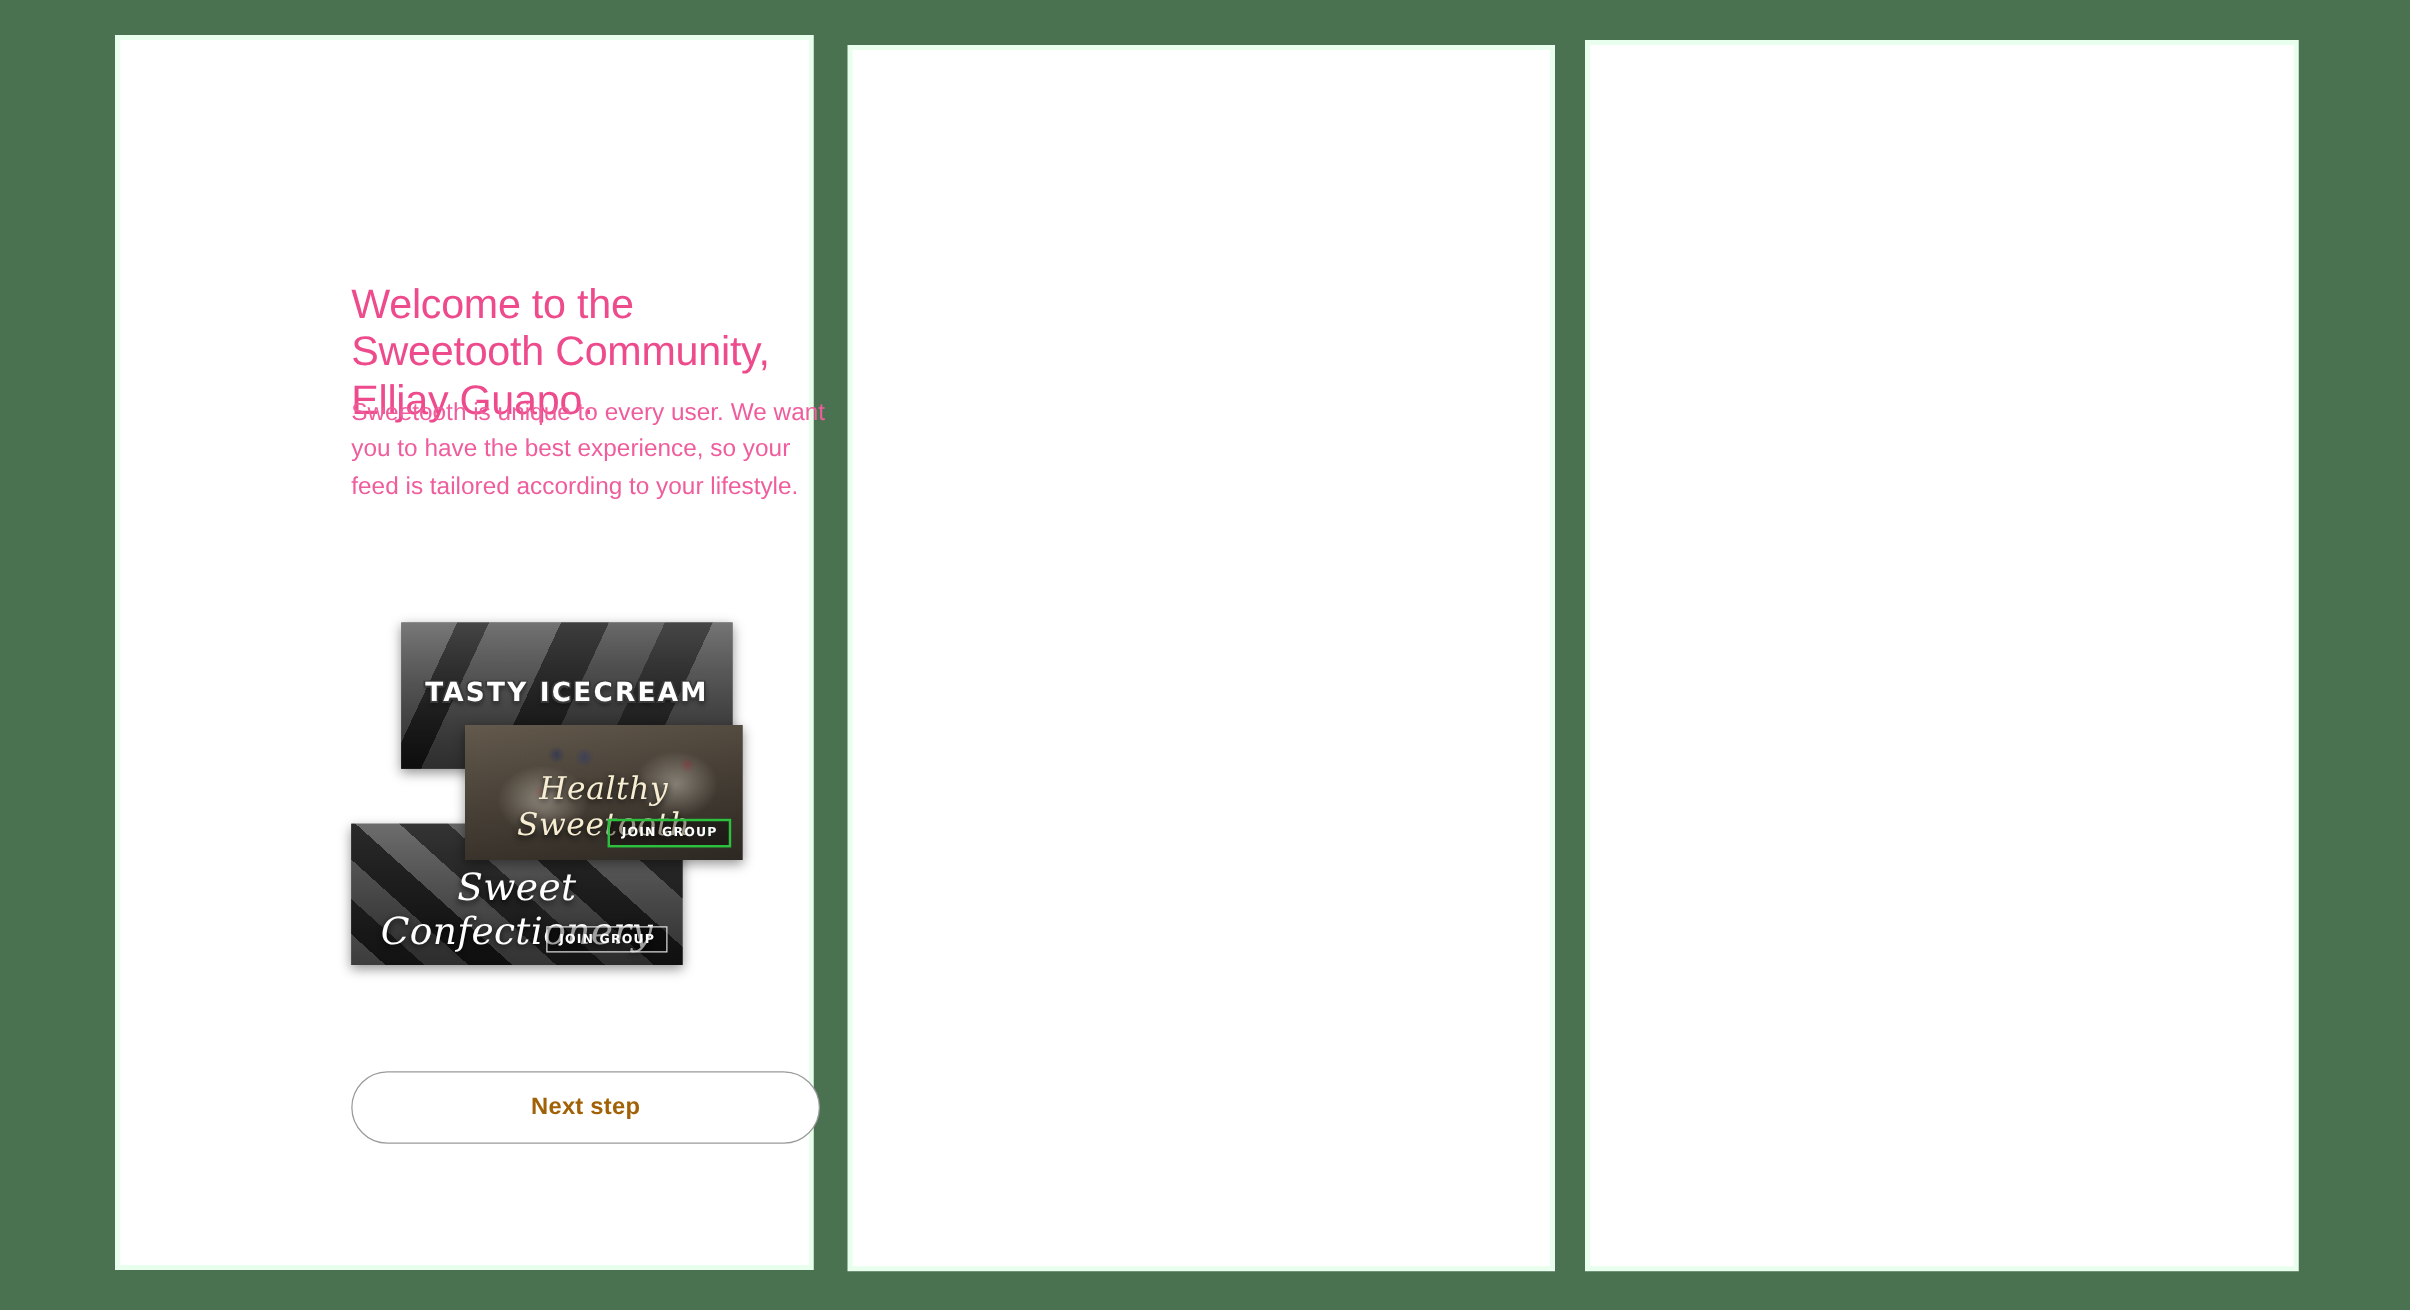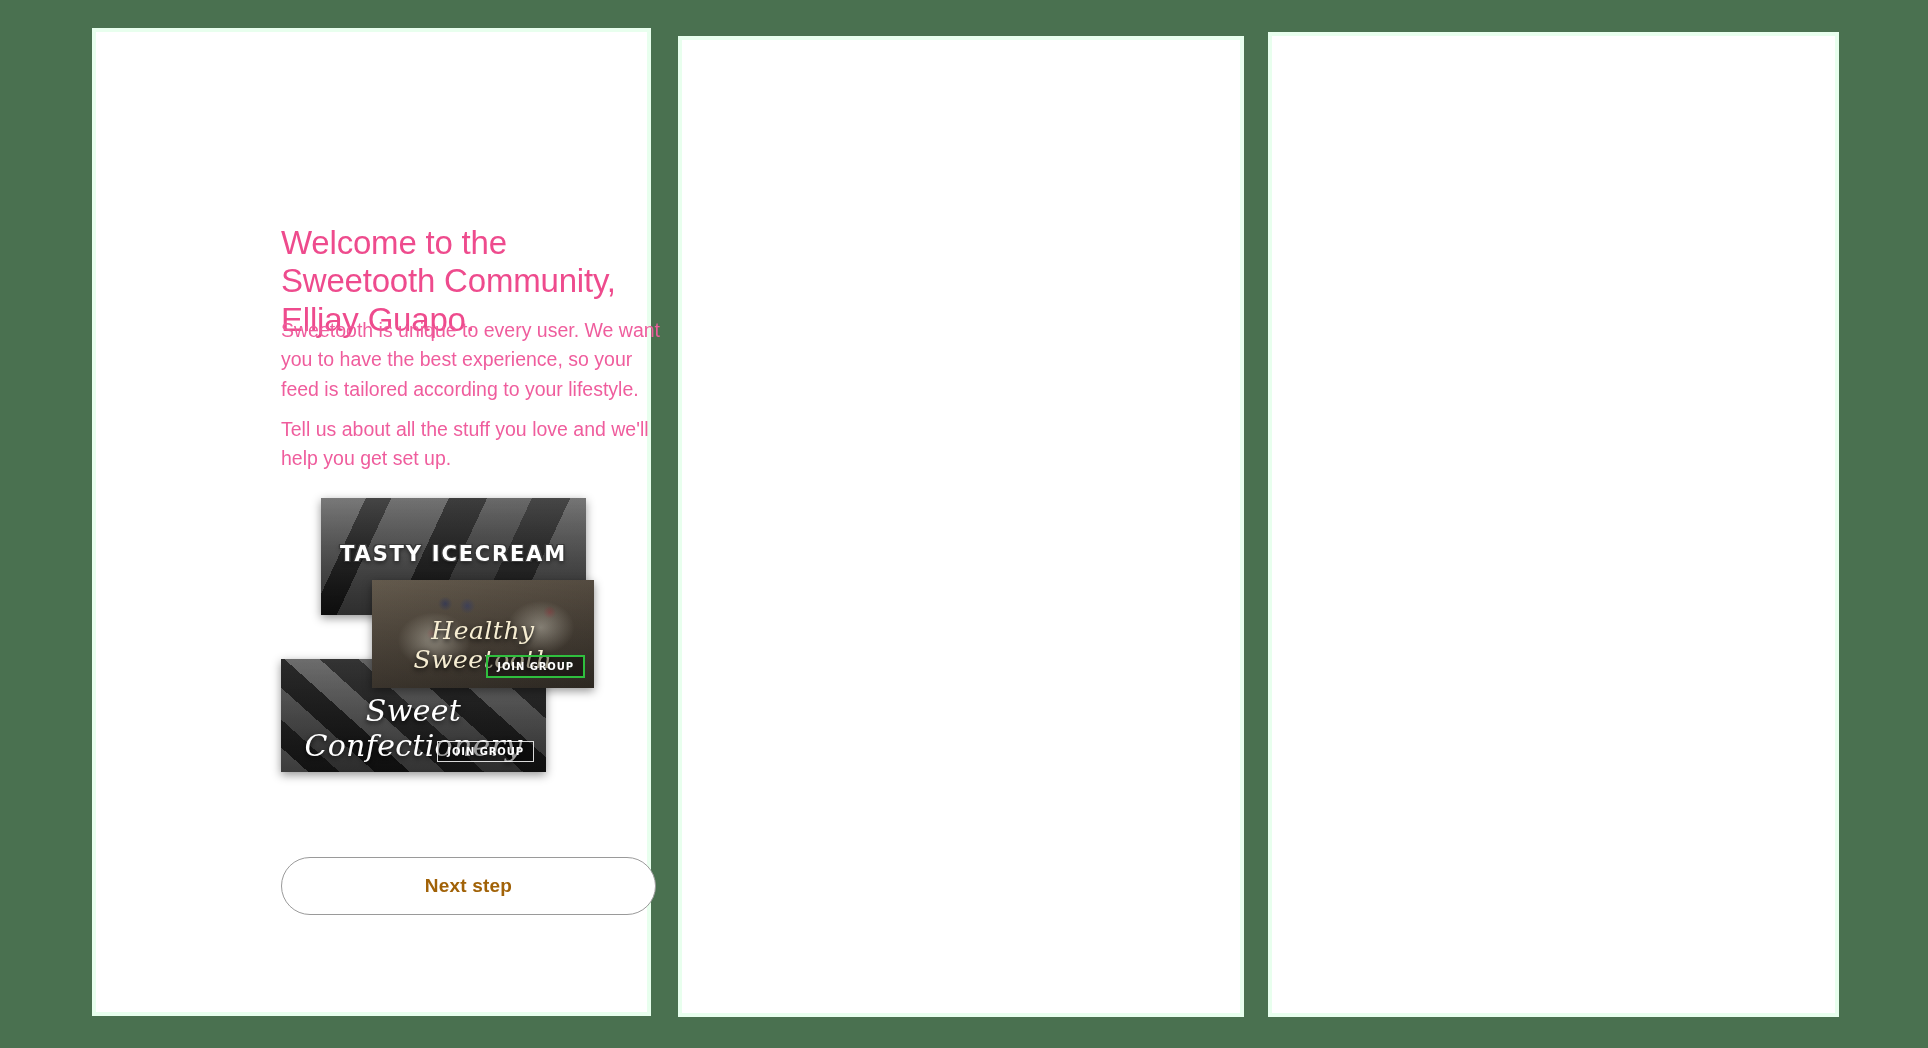--- a/index.html
+++ b/index.html
@@ -252,21 +252,20 @@
 
 <div class="stage">
 
   <section class="panel" id="panel-onboarding">
     <div class="panel-inner">
 
       <h1 class="headline-sm" id="onboarding-heading">Welcome to the Sweetooth Community, Elljay Guapo.</h1>
 
       <p class="body-copy" id="onboarding-para-1">Sweetooth is unique to every user. We want you to have the best experience, so your feed is tailored according to your lifestyle.</p>
 
-      <p class="body-copy" id="onboarding-para-2">Tell us about all the stuff you love and we'll help you get set up.</p>
 
       <div id="interest-cards">
 
         <div class="card" id="card-icecream">
           <div class="card-shade"></div>
           <div class="card-title" id="title-icecream">TASTY ICECREAM</div>
         </div>
 
         <div class="card" id="card-confectionery">
           <div class="card-shade"></div>

